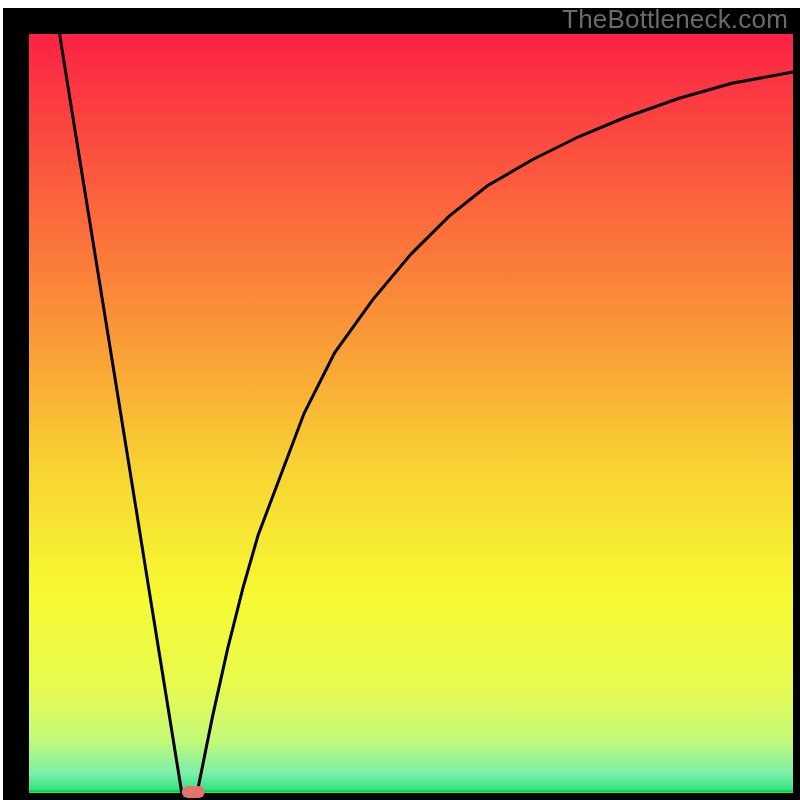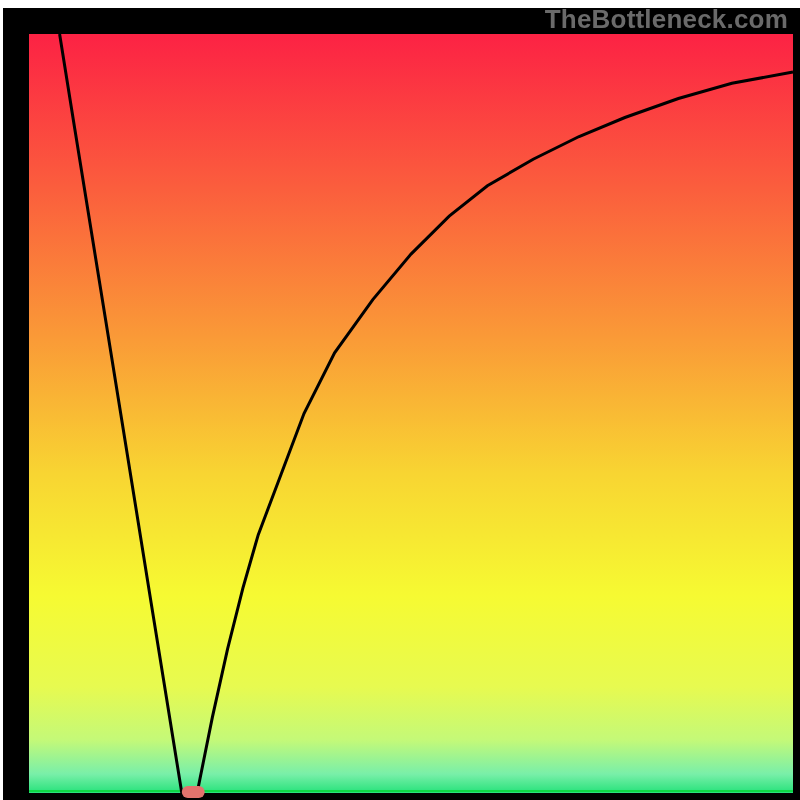--- a/index.html
+++ b/index.html
@@ -15,21 +15,21 @@
     position: relative;
     width: 800px;
     height: 800px;
   }
   .watermark {
     position: absolute;
     top: 4px;
     right: 12px;
     color: #6a6a6a;
     font-size: 26px;
-    font-weight: 700;
+    font-weight: 400;
     letter-spacing: 0.2px;
     user-select: none;
     margin-left: 47px;
   }
   svg { display: block; }
 </style>
 </head>
 <body>
 
 <div class="frame">

